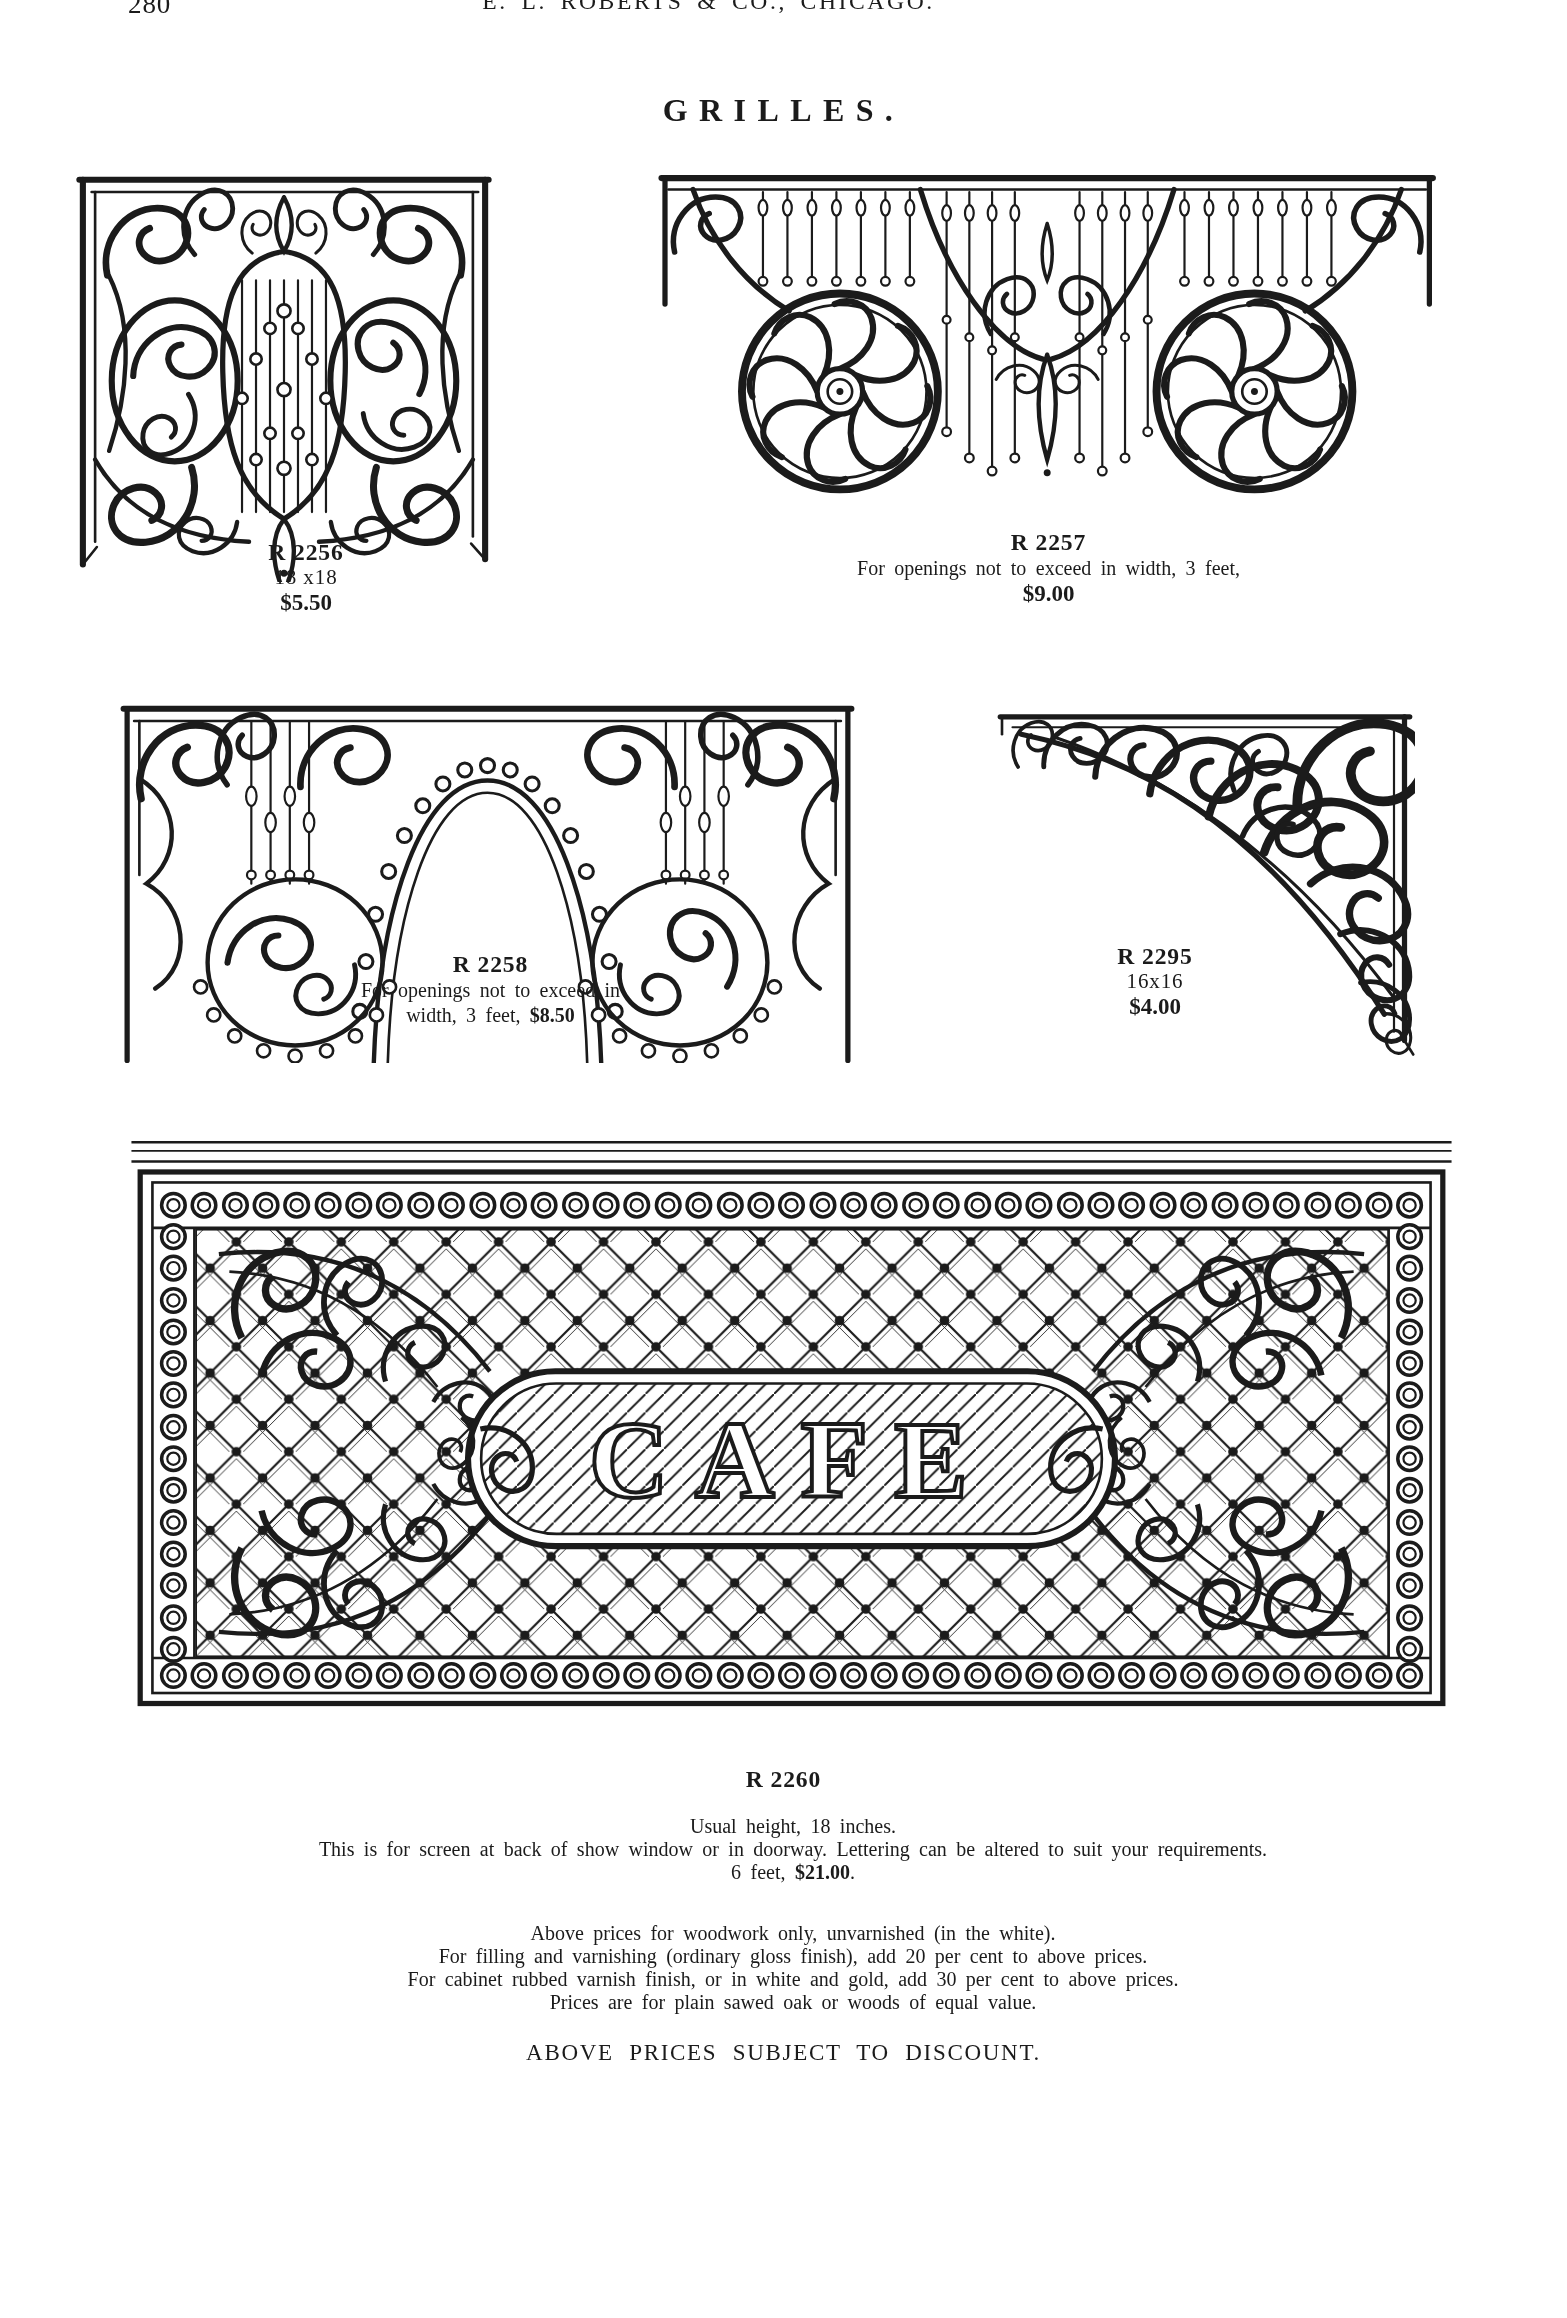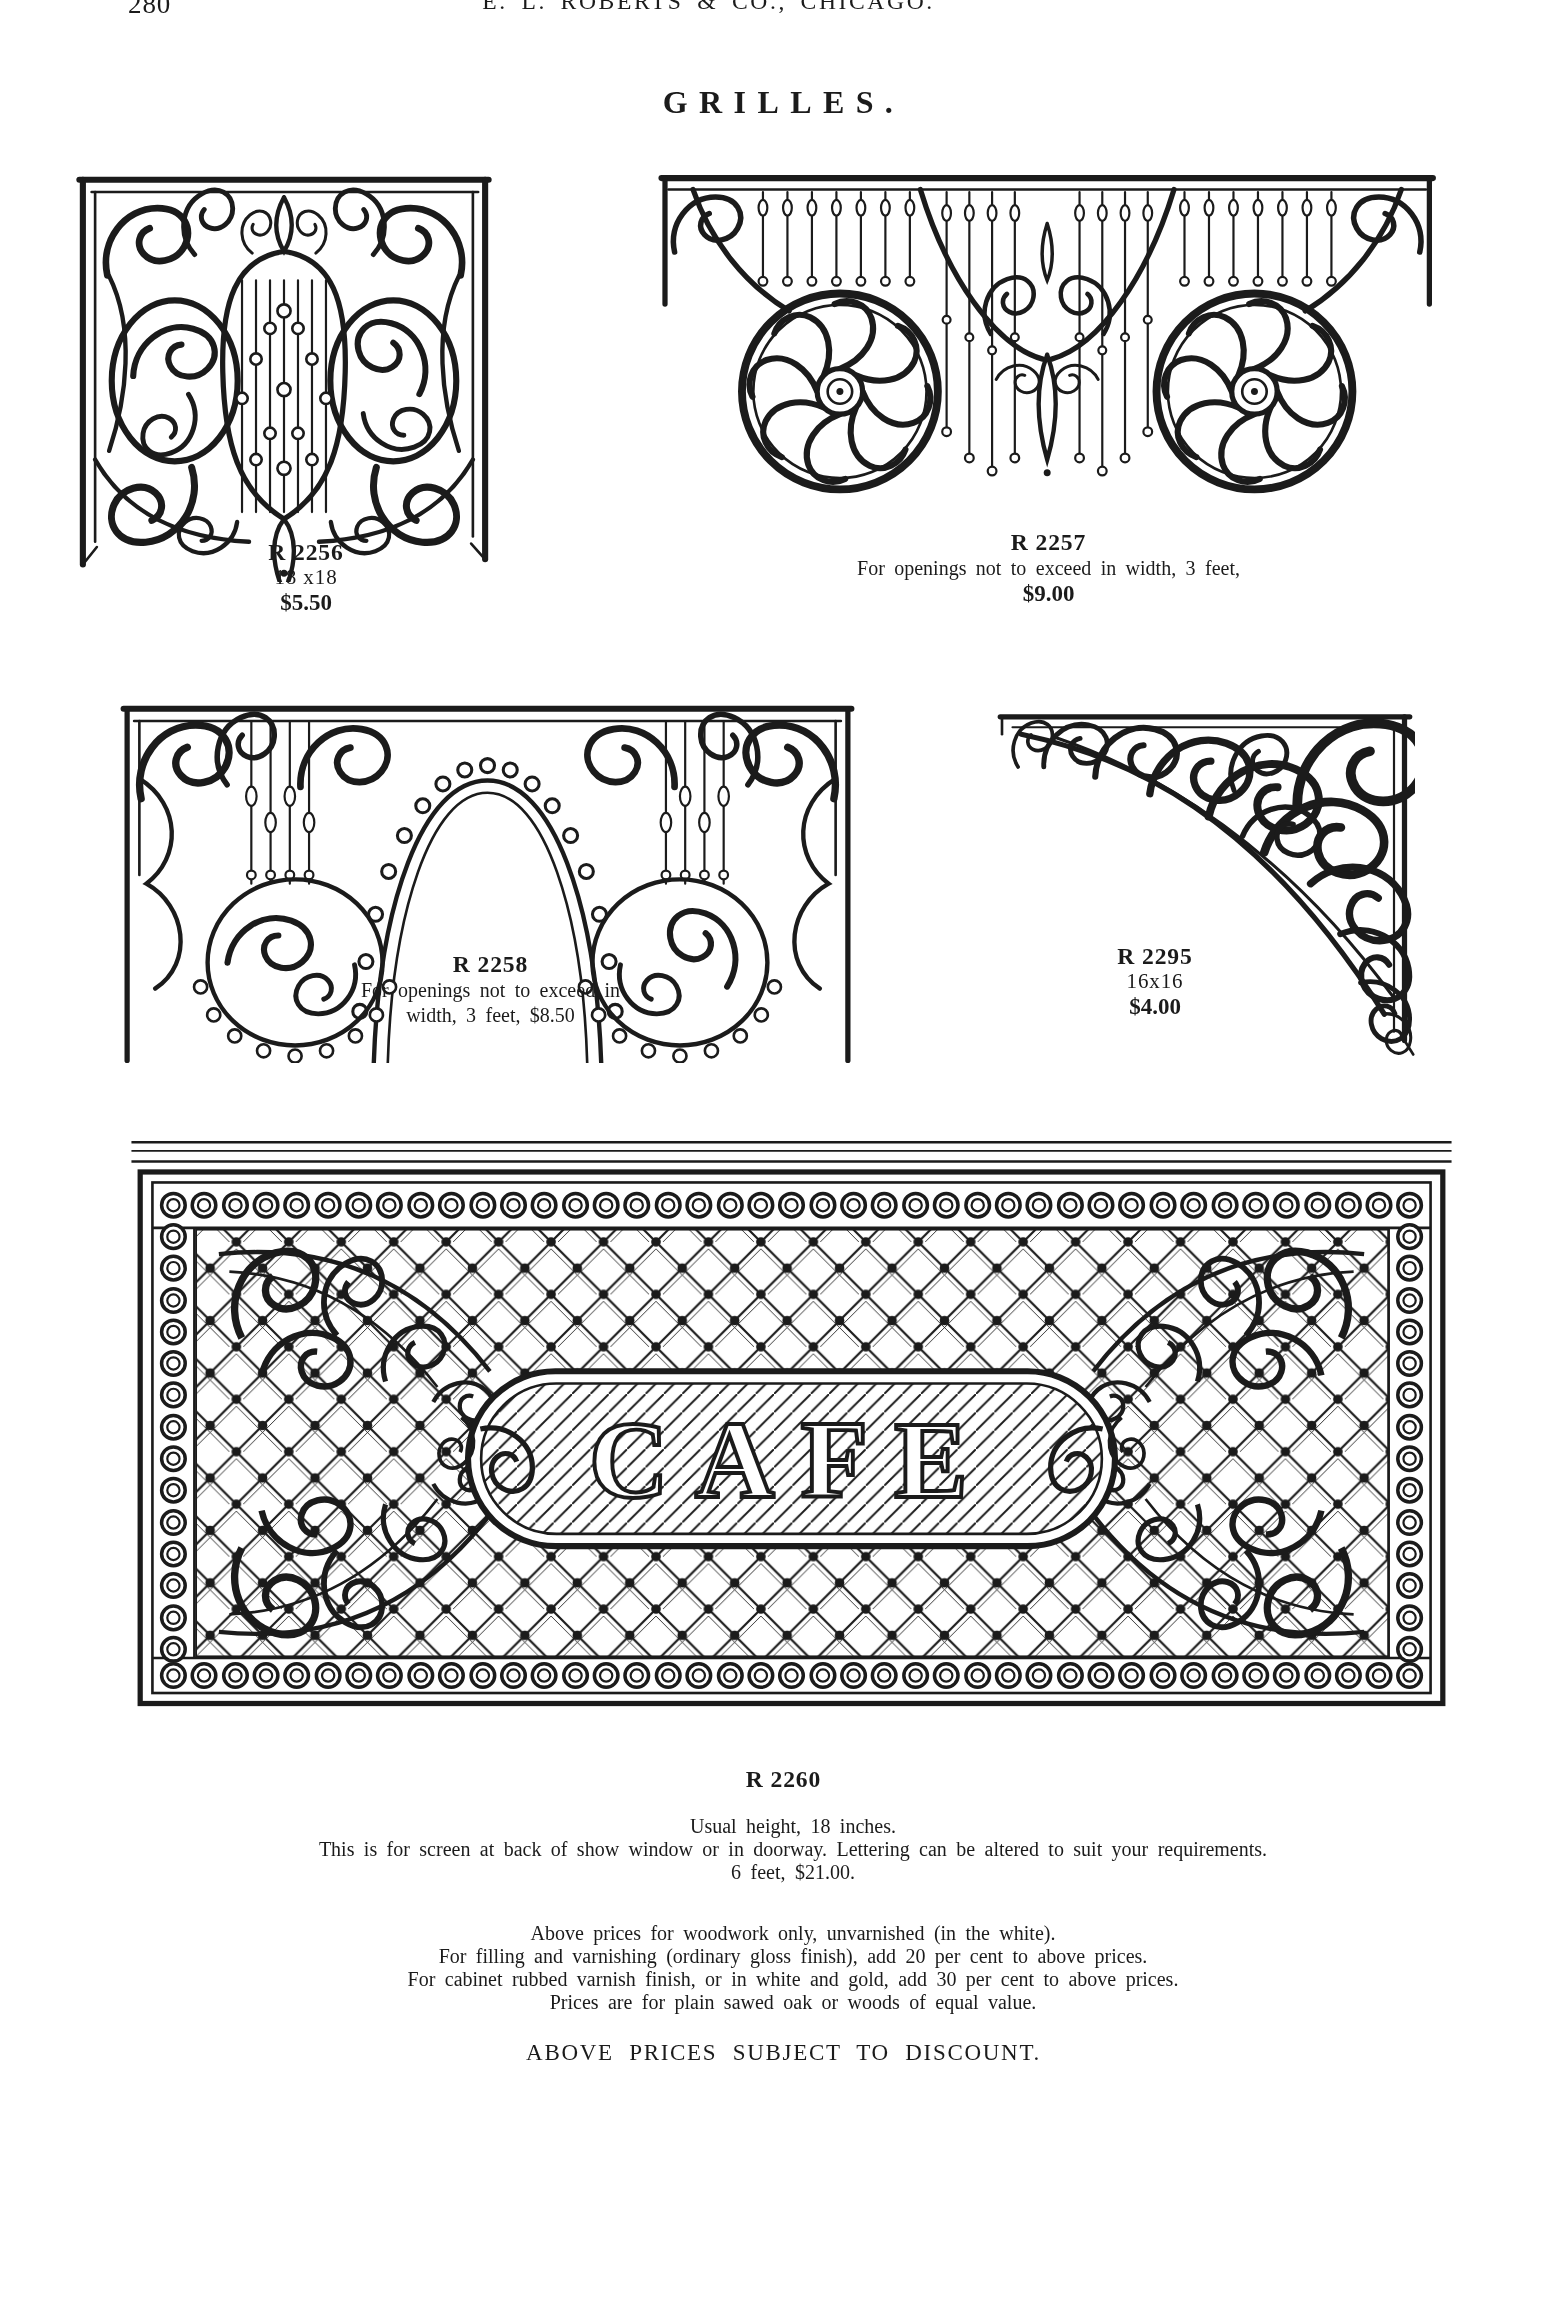--- a/index.html
+++ b/index.html
@@ -11,21 +11,21 @@
   .abs{position:absolute;}
   .ctr{text-align:center;}
   .page-number{font-size:27px;letter-spacing:0.9px;}
   .catalog-header{font-size:23.6px;letter-spacing:2.6px;word-spacing:5.2px;}
   .page-title{font-size:32px;font-weight:bold;letter-spacing:11.4px;}
   .cap-code{font-size:23.6px;font-weight:bold;letter-spacing:0.9px;line-height:28px;}
   .cap-size{font-size:21px;line-height:23.6px;letter-spacing:0.9px;}
   .cap-price{font-size:23px;font-weight:bold;line-height:25px;}
   .cap-text{font-size:20px;line-height:25px;word-spacing:4.4px;}
   .body-line{font-size:20px;line-height:23px;word-spacing:4.4px;margin-left:19px;}
-  .bold{font-weight:normal;}
+  .bold{font-weight:bold;}
   .discount-line{font-size:23px;font-weight:normal;letter-spacing:1.7px;word-spacing:7.9px;}
   svg{display:block;}
 </style>
 </head>
 <body>
 
 <svg width="0" height="0" style="position:absolute" aria-hidden="true">
   <defs>
     <path id="curl" d="M -40 34 C -48 -2 -22 -36 12 -36 C 40 -36 50 -14 40 4 C 31 20 9 24 -2 12 C -11 2 -7 -11 4 -15" fill="none" stroke-width="7"></path>
     <path id="spoke" d="M 0 -26 C 26 -36 44 -60 36 -84 C 30 -101 10 -108 -6 -100" fill="none" stroke-width="7"></path>
@@ -67,21 +67,21 @@
       <circle cx="30" cy="30" r="5.5" fill="#1b1b1b"></circle>
     </pattern>
     <pattern id="hat" width="21" height="21" patternUnits="userSpaceOnUse">
       <path d="M0 21 L21 0" fill="none" stroke="#1b1b1b" stroke-width="2.2"></path>
     </pattern>
   </defs>
 </svg>
 
 <div class="abs page-number" style="left:128px;top:-11.4px;">280</div>
 <div class="abs catalog-header ctr" style="left:446px;top:-12.2px;width:525px;">E. L. ROBERTS &amp; CO., CHICAGO.</div>
-<div class="abs page-title ctr" style="left:0;top:84px;width:1567px;">GRILLES.</div>
+<div class="abs page-title ctr" style="left:0;top:92px;width:1567px;">GRILLES.</div>
 
 <div class="abs" style="left:74px;top:171px;width:420px;height:411px;">
   <svg width="420" height="411" viewBox="0 0 480 470">
     <g stroke="#1b1b1b" fill="none" stroke-linecap="round">
       <path d="M6 10 H474" stroke-width="7"></path>
       <path d="M20 24 H462" stroke-width="3"></path>
       <path d="M10 10 V450" stroke-width="7"></path>
         <path d="M24 24 V424" stroke-width="3"></path>
         <path d="M10 450 L26 430" stroke-width="3"></path>
       <path d="M470 10 V444" stroke-width="7"></path>

